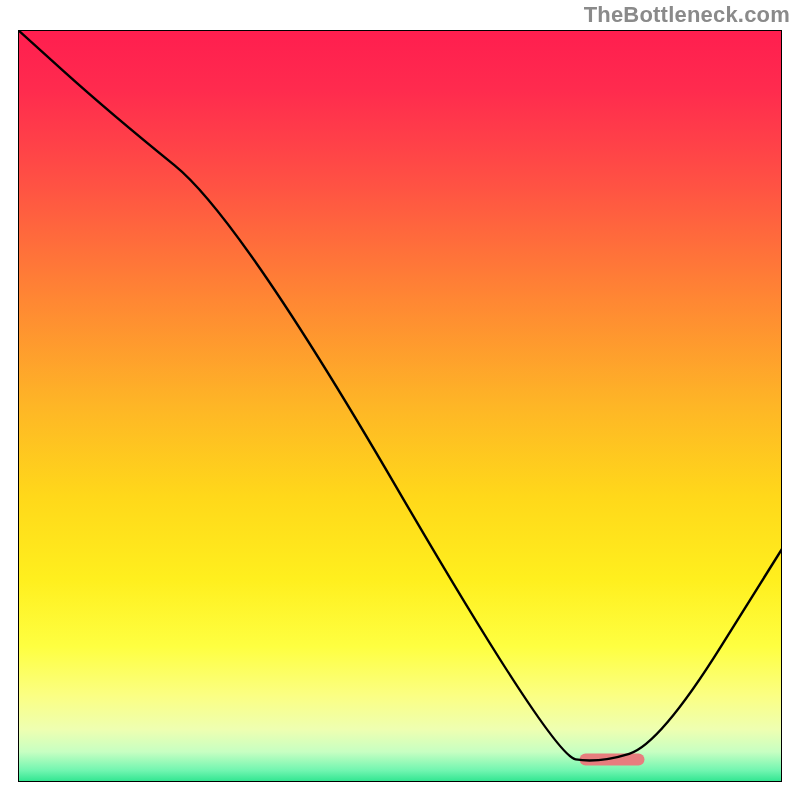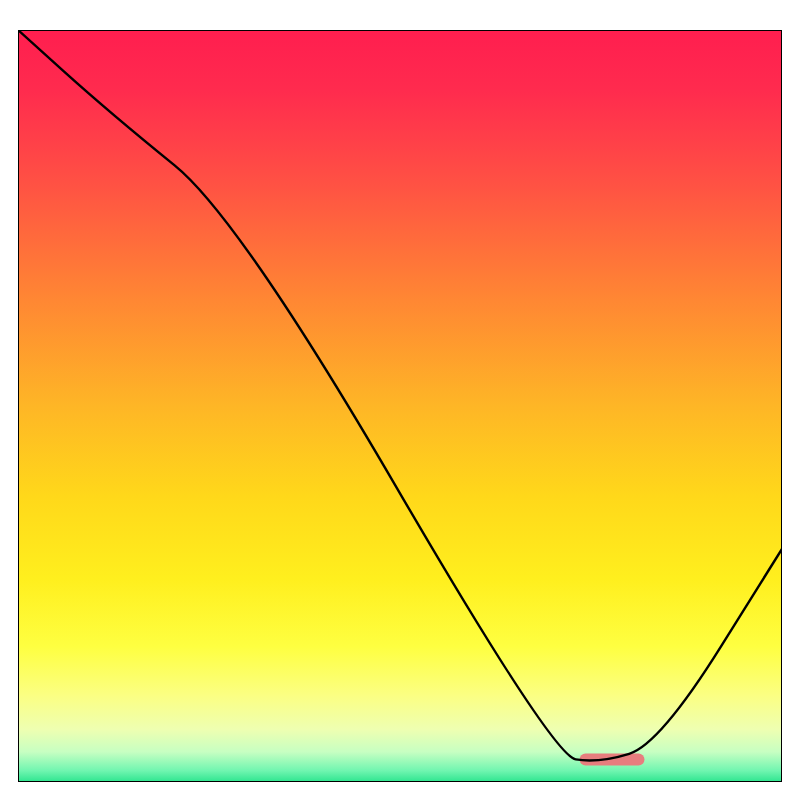--- a/index.html
+++ b/index.html
@@ -31,20 +31,21 @@
     left: 18px;
     width: 764px;
     height: 752px;
     display: block;
   }
 </style>
 </head>
 <body>
 <div class="container">
 
+<div class="watermark">TheBottleneck.com</div>
 
 <svg class="chart" viewBox="0 0 764 752" preserveAspectRatio="none">
   <defs>
     <linearGradient id="bg-grad" x1="0" y1="0" x2="0" y2="1">
           <stop offset="0%" stop-color="#ff1e4f"></stop>
           <stop offset="8%" stop-color="#ff2b4e"></stop>
           <stop offset="20%" stop-color="#ff5044"></stop>
           <stop offset="35%" stop-color="#ff8434"></stop>
           <stop offset="50%" stop-color="#feb626"></stop>
           <stop offset="62%" stop-color="#ffd81a"></stop>

